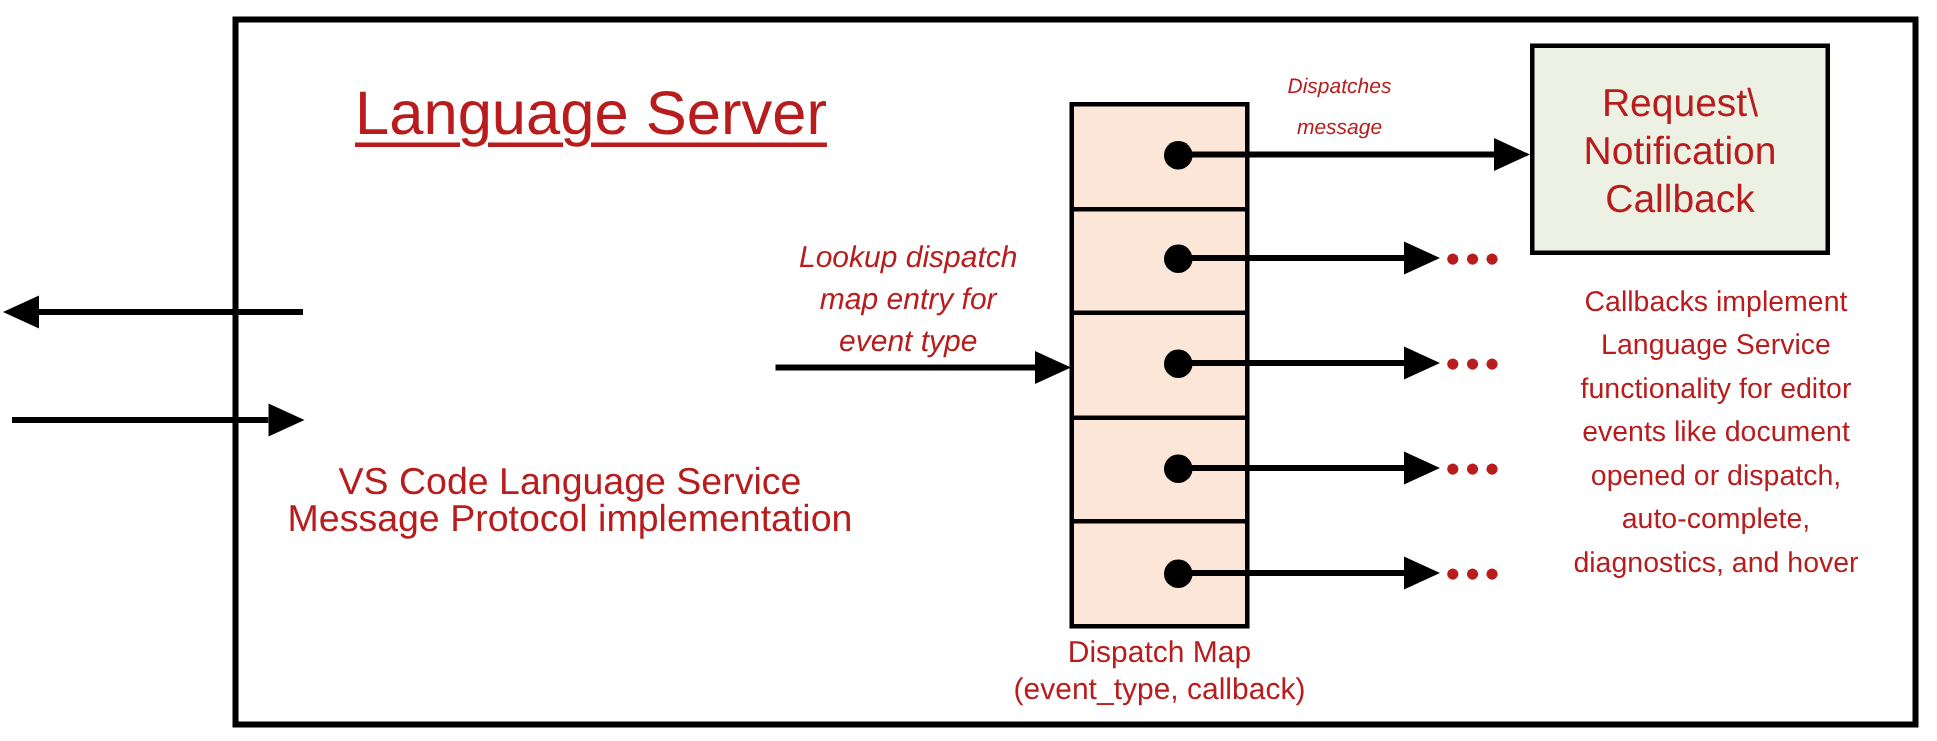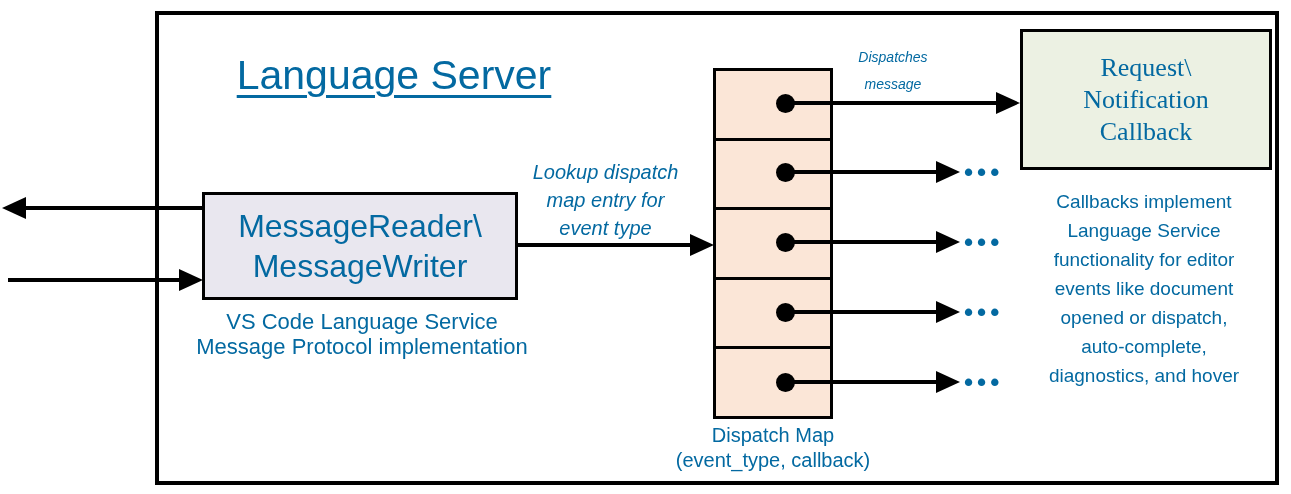--- a/index.html
+++ b/index.html
@@ -1,35 +1,35 @@
 <!DOCTYPE html>
 <html><head>
 <meta charset="utf-8">
 <style>
   html,body{margin:0;padding:0;background:#ffffff;}
   .canvas{
     position:relative;width:1291px;height:494px;background:#ffffff;overflow:hidden;
-    font-family:"Liberation Sans",sans-serif;color:#0369a1;
+    font-family:"Liberation Sans",sans-serif;color:#b91c1c;
   }
   .outer-box{
     position:absolute;left:155px;top:11px;width:1124px;height:474px;
     border:4px solid #000;box-sizing:border-box;background:#fff;z-index:0;
   }
   .title{
     position:absolute;left:233px;top:51px;width:322px;text-align:center;
     font-size:41px;line-height:48px;text-decoration:underline;
     text-decoration-thickness:3px;text-underline-offset:6px;z-index:2;
   }
   .box{
     position:absolute;border:3px solid #000;box-sizing:border-box;
     display:flex;align-items:center;justify-content:center;
     text-align:center;white-space:pre-line;z-index:2;
   }
   .reader-box{left:202px;top:192px;width:316px;height:108px;background:#E9E7EF;font-size:32px;line-height:40px;}
-  .callback-box{left:1020px;top:29px;width:252px;height:141px;background:#ECF1E3;font-size:26px;line-height:32px;font-family:Liberation Serif, serif;}
+  .callback-box{left:1020px;top:29px;width:200px;height:141px;background:#ECF1E3;font-size:26px;line-height:32px;}
   .label{position:absolute;text-align:center;white-space:pre-line;z-index:2;}
   .italic{font-style:italic;}
   .hline{position:absolute;height:4px;background:#000;z-index:3;}
   .arrow-right{position:absolute;width:0;height:0;border-top:11px solid transparent;border-bottom:11px solid transparent;border-left:24px solid #000;z-index:3;}
   .arrow-left{position:absolute;width:0;height:0;border-top:11px solid transparent;border-bottom:11px solid transparent;border-right:24px solid #000;z-index:3;}
   .dmap{
     position:absolute;left:713px;top:68px;width:120px;height:351px;
     border:3px solid #000;box-sizing:border-box;background:#FBE6D7;
     display:flex;flex-direction:column;z-index:1;
   }
@@ -48,23 +48,21 @@
 
   <div class="outer-box"></div>
 
   <div class="title">Language Server</div>
 
   <div class="hline" style="left:26px;top:206px;width:176px;"></div>
   <div class="arrow-left" style="left:2px;top:197px;"></div>
   <div class="hline" style="left:8px;top:278px;width:171px;"></div>
   <div class="arrow-right" style="left:179px;top:269px;"></div>
 
-  <div class="box reader-box">MessageReader\
-MessageWriter</div>
-  <div class="label" style="left:172px;top:309px;width:380px;font-size:22px;line-height:25px;">VS Code Language Service
+  <div class="label" style="left:190px;top:309px;width:380px;font-size:25px;line-height:25px;">VS Code Language Service
 Message Protocol implementation</div>
 
   <div class="hline" style="left:517px;top:243px;width:174px;"></div>
   <div class="arrow-right" style="left:690px;top:234px;"></div>
   <div class="label italic" style="left:508px;top:158px;width:195px;font-size:20px;line-height:28px;">Lookup dispatch
 map entry for
 event type</div>
 
   <div class="dmap">
     <div class="cell"></div>

